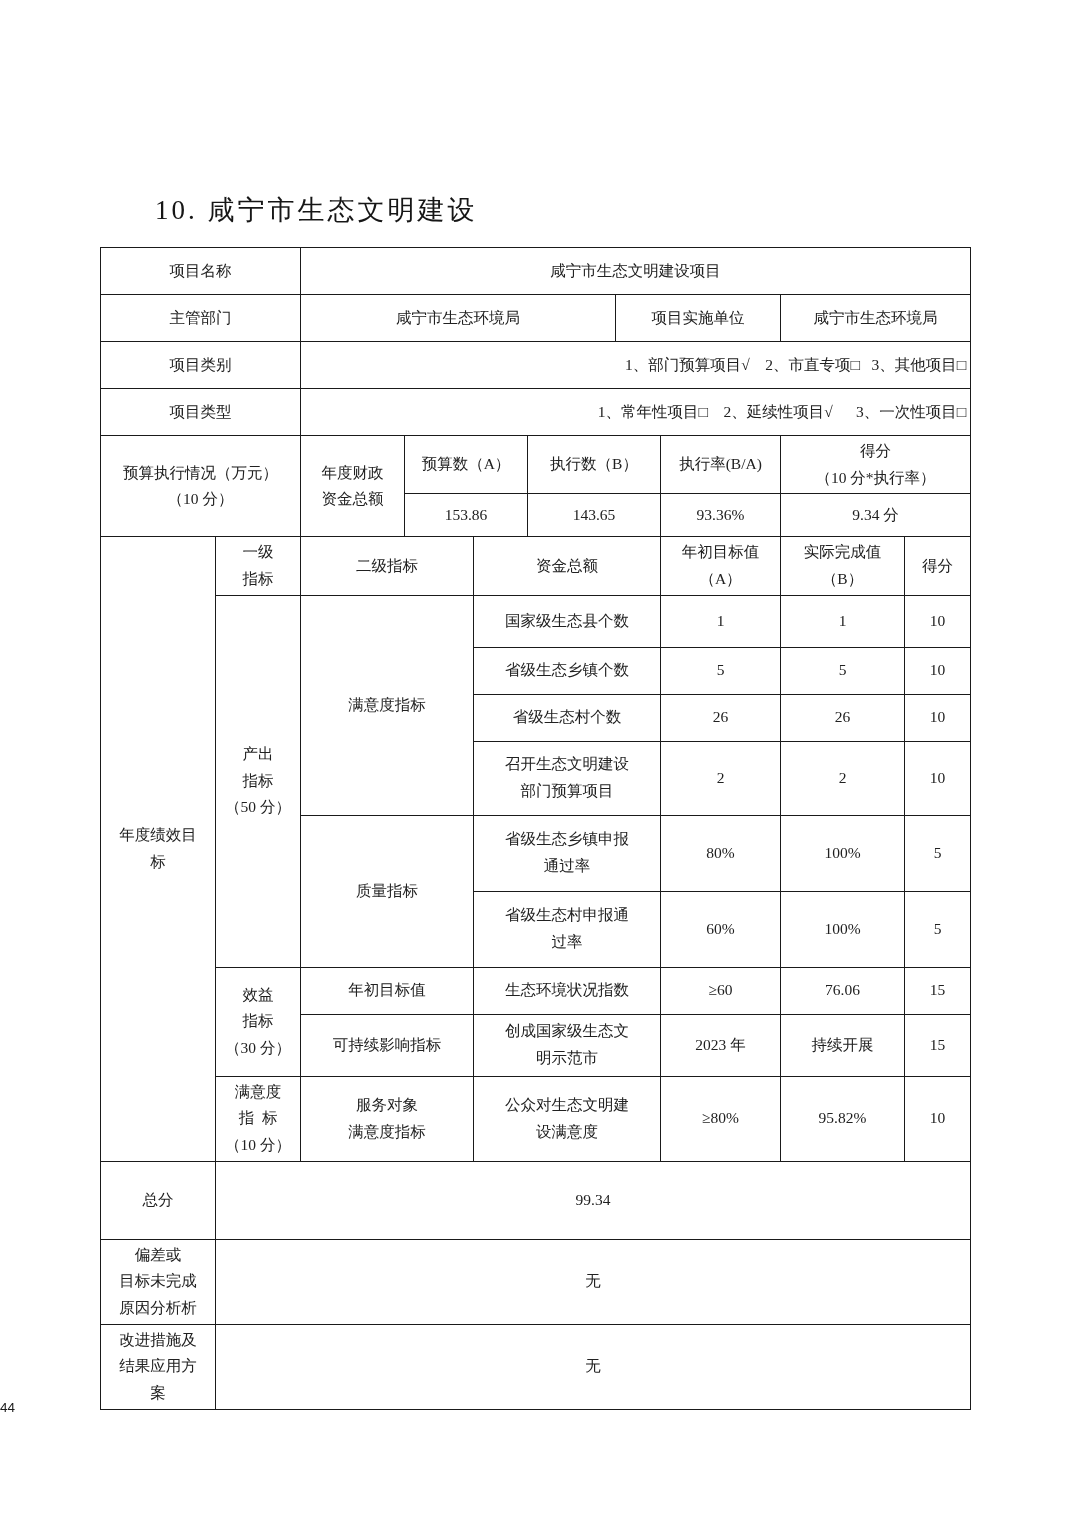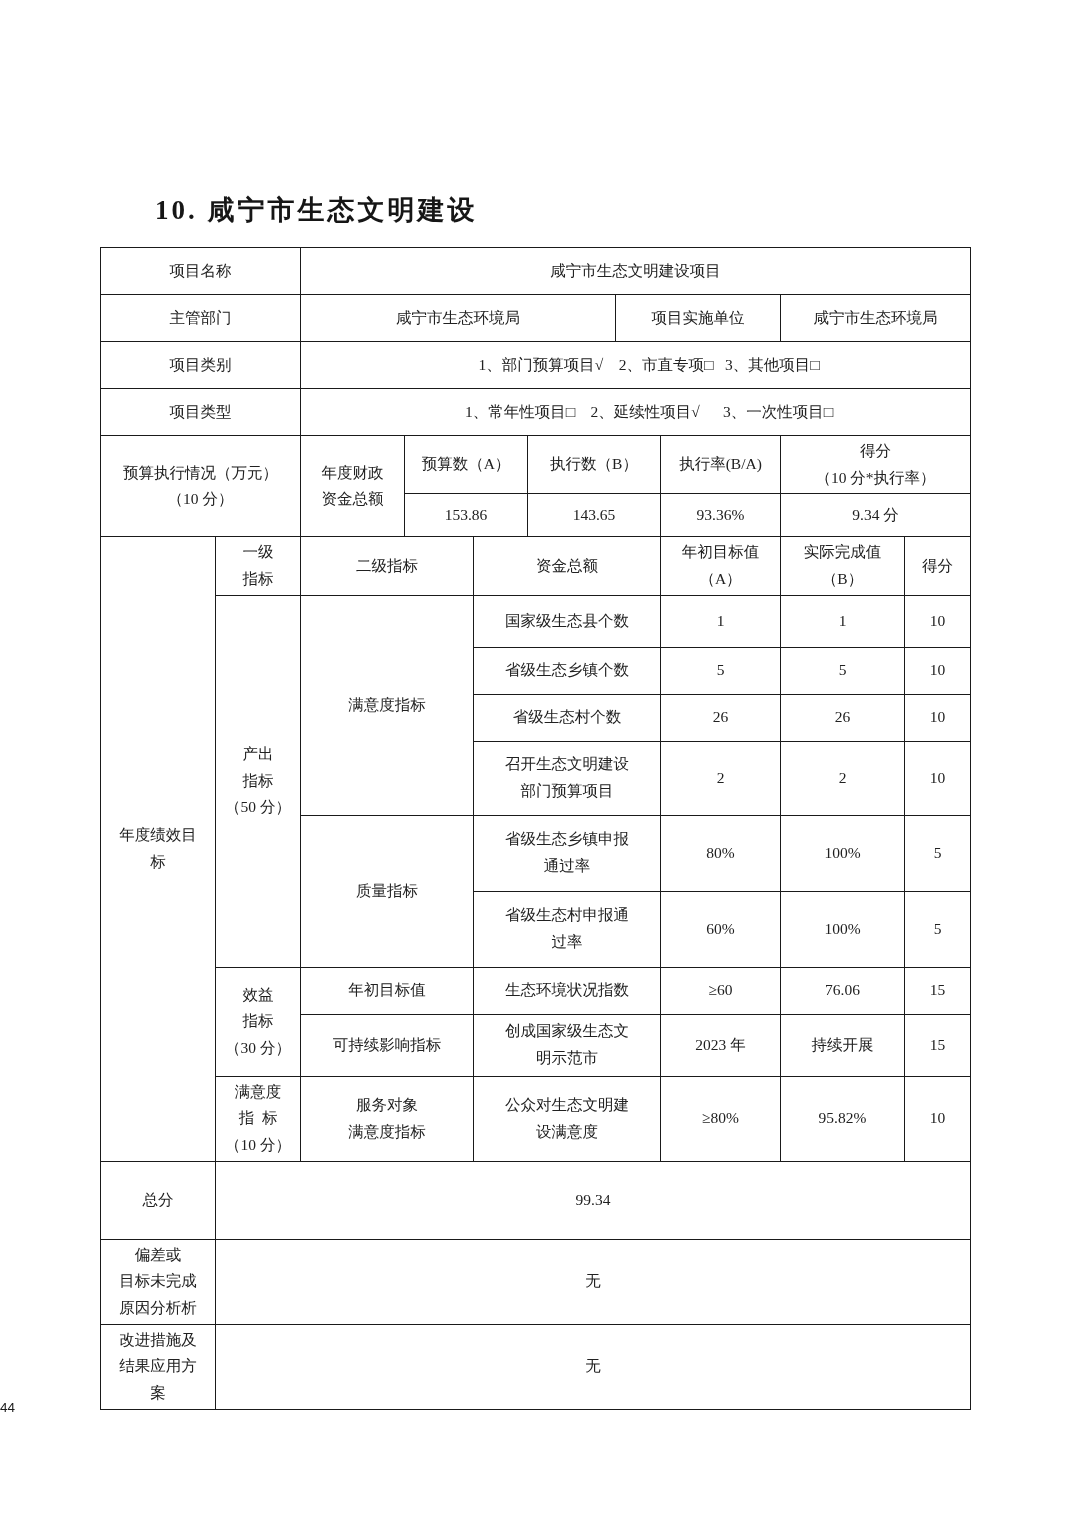--- a/index.html
+++ b/index.html
@@ -13,21 +13,21 @@
     position: relative;
     font-family: "Liberation Serif", "DejaVu Serif", serif;
     color: #212121;
   }
   .doc-title {
     position: absolute;
     left: 155px;
     top: 192px;
     margin: 0;
     font-size: 27px;
-    font-weight: 700;
+    font-weight: 400;
     letter-spacing: 3px;
     color: #161616;
     white-space: pre;
   }
   table.main-table {
     position: absolute;
     left: 100px;
     top: 247px;
     width: 870px;
     border-collapse: collapse;
@@ -39,21 +39,21 @@
     text-align: center;
     vertical-align: middle;
     font-size: 15.5px;
     line-height: 1.72;
     white-space: pre-wrap;
     padding: 2px 4px;
     overflow: hidden;
     color: #212121;
   }
   table.main-table td.left {
-    text-align: center;
+    text-align: right;
     padding-left: 31px;
   }
   .page-number {
     position: absolute;
     top: 1400px;
     left: 0;
     width: 100%;
     text-align: left;
     font-size: 13.5px;
     font-family: "Liberation Sans", "DejaVu Sans", sans-serif;

